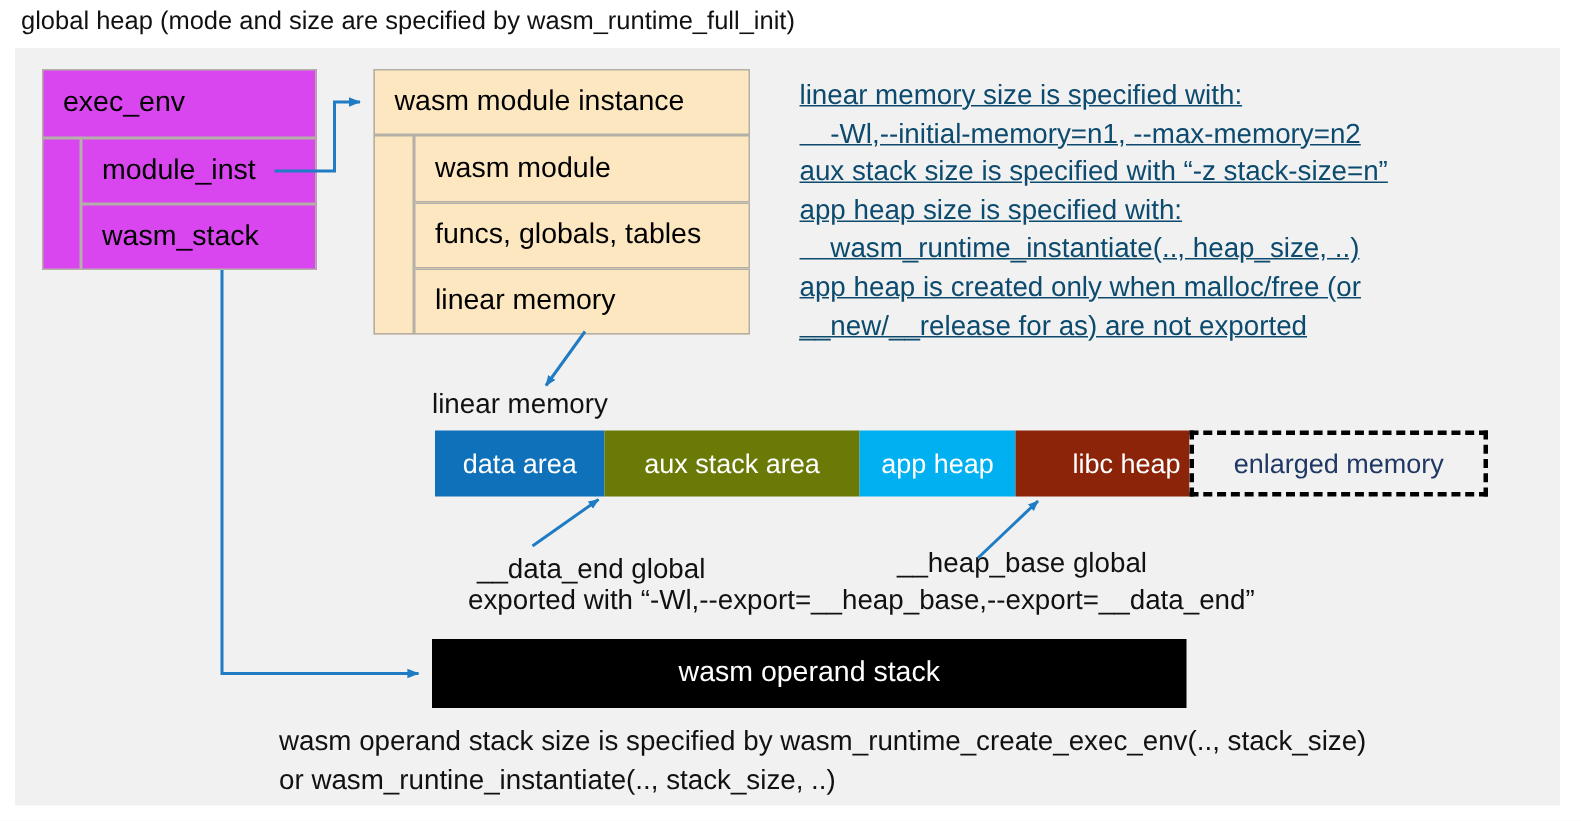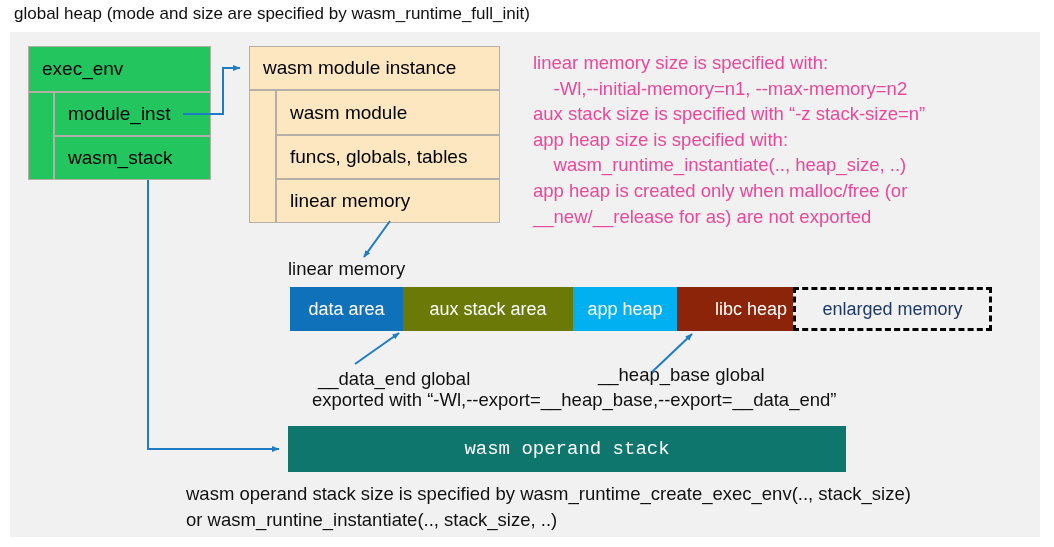--- a/index.html
+++ b/index.html
@@ -11,63 +11,63 @@
   .title{position:absolute;left:14px;top:4px;font-size:17px;color:#111;white-space:nowrap;}
 
   .panel{position:absolute;left:10px;top:32px;width:1030px;height:505px;background:#f1f1f1;}
 
   
   .box{position:absolute;box-sizing:border-box;border:1px solid #b4b0a8;}
   .cell{position:absolute;box-sizing:border-box;border:1px solid #b4b0a8;
         display:flex;align-items:center;font-size:19px;color:#000;}
   .cell span{padding-left:13px;}
 
-  .pink{background:#22c55e;}
+  .pink{background:#d946ef;}
   .cream{background:#fce7c0;}
 
   
   #execenv{left:28px;top:46px;width:183px;height:134px;}
   #execenv-title{left:28px;top:46px;width:183px;height:46px;}
   #execenv-gutter{left:28px;top:92px;width:26px;height:88px;}
   #module-inst{left:54px;top:92px;width:157px;height:44px;}
   #wasm-stack{left:54px;top:136px;width:157px;height:44px;}
 
   
   #modinst{left:249px;top:46px;width:251px;height:177px;}
   #modinst-title{left:249px;top:46px;width:251px;height:44px;}
   #modinst-gutter{left:249px;top:90px;width:27px;height:133px;}
   #wasm-module{left:276px;top:90px;width:224px;height:45px;text-align:right;}
   #funcs{left:276px;top:135px;width:224px;height:44px;}
   #linmem{left:276px;top:179px;width:224px;height:44px;}
 
   
-  .rtext{position:absolute;left:533px;top:50px;width:500px;font-size:18.5px;line-height:25.6px;color:#ec4899;white-space:pre;}
+  .rtext{position:absolute;left:533px;top:50px;width:500px;font-size:18.5px;line-height:25.6px;color:#0c4a6e;white-space:pre;text-decoration:underline;}
 
   
   .lm-label{position:absolute;left:288px;top:258px;font-size:18.5px;color:#111;}
   .bar{position:absolute;top:287px;height:44px;box-sizing:border-box;
        display:flex;align-items:center;justify-content:center;
        color:#ffffff;font-size:18px;}
   #seg-data{left:290px;width:113px;background:#1071bb;}
   #seg-aux{left:403px;width:170px;background:#6b7a06;}
   #seg-app{left:573px;width:104px;background:#00b0f0;}
   #seg-libc{left:677px;width:116px;background:#8b2408;padding-left:32px;}
   #seg-enlarged{left:793px;width:199px;background:#f1f1f1;color:#1f3864;
        border:3px dashed #000;}
 
   
   .ann{position:absolute;font-size:18.5px;color:#111;white-space:nowrap;}
   #ann-dataend{left:318px;top:368px;}
   #ann-heapbase{left:598px;top:364px;}
   #ann-exported{left:302px;top:389px;margin-left:10px;}
 
   
-  #opstack{position:absolute;left:288px;top:426px;width:558px;height:46px;
-           background:#0f766e;display:flex;align-items:center;justify-content:center;
-           color:#fff;font-size:19px;font-family:Liberation Mono, monospace;}
+  #opstack{position:absolute;left:288px;top:426px;width:503px;height:46px;
+           background:#000000;display:flex;align-items:center;justify-content:center;
+           color:#fff;font-size:19px;}
 
   .btext{position:absolute;left:186px;top:481px;width:850px;font-size:18.5px;
          line-height:26px;color:#111;white-space:pre;}
 
   
   svg.conn{position:absolute;left:0;top:0;width:1054px;height:547px;
            pointer-events:none;overflow:visible;}
 </style>
 </head>
 <body>

